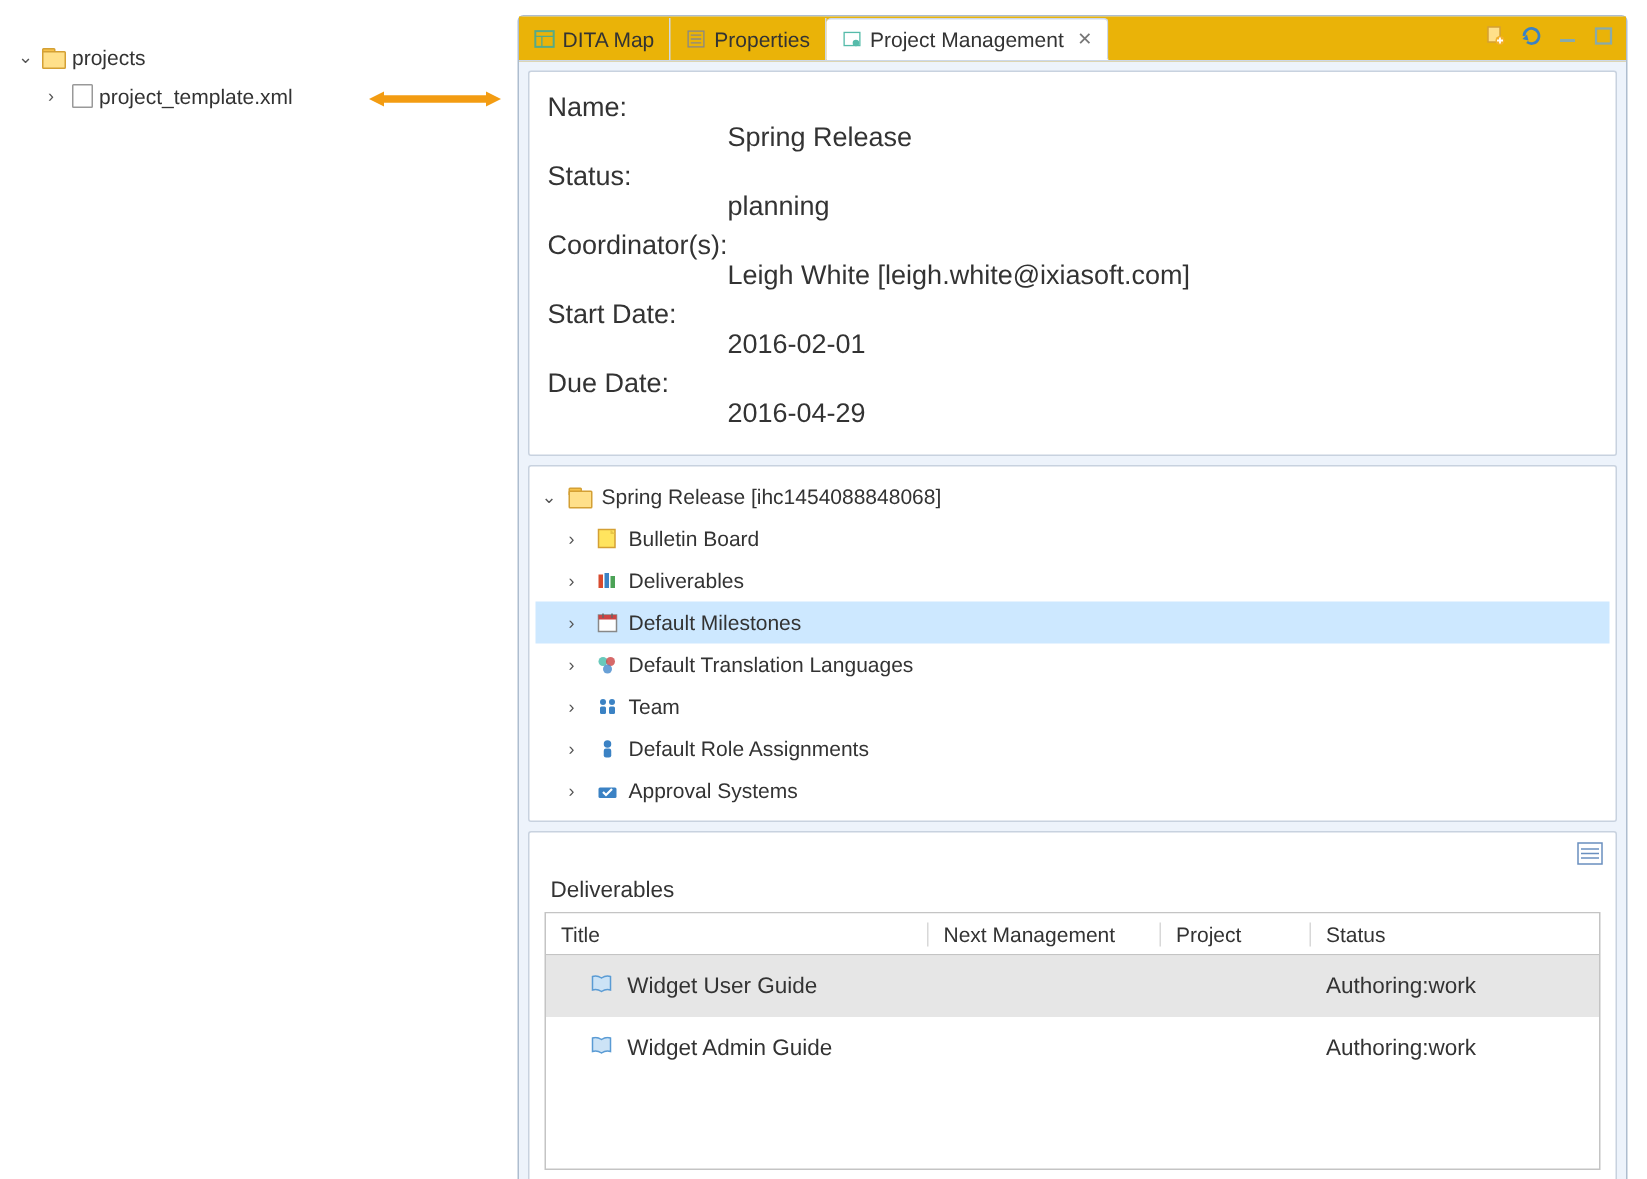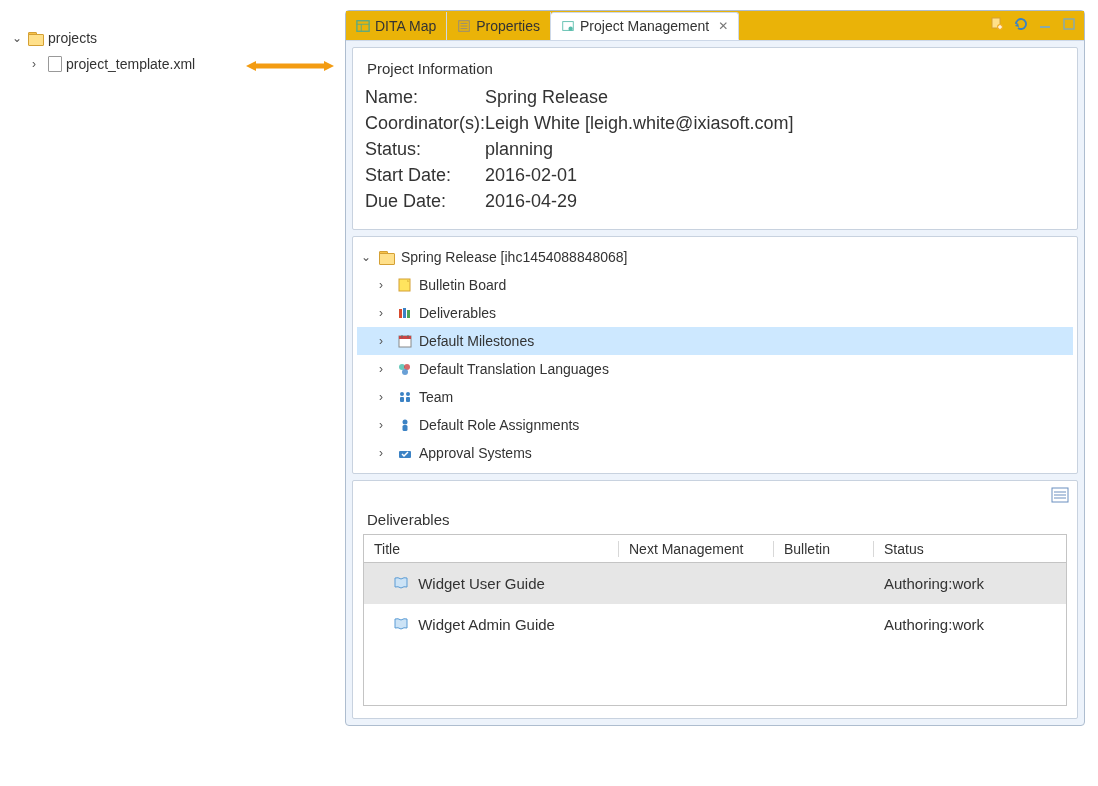--- a/index.html
+++ b/index.html
@@ -146,20 +146,21 @@
     margin: 5px 0;
     font-size: 18px;
   }
   .info-label {
     width: 120px;
     color: #333;
   }
   .info-value {
     flex: 1;
     color: #333;
+    margin-top: 20px;
   }
   .tree-panel {
     margin: 6px;
     border: 1px solid #c8d2df;
     border-radius: 2px;
     background: #fff;
     padding: 6px 4px;
   }
   .ptree-row {
     display: flex;
@@ -310,32 +311,31 @@
       </span>
       <span class="tool-btn">
         <svg width="14" height="14" viewBox="0 0 14 14">
             <rect x="2" y="2" width="10" height="10" fill="none" stroke="#8aa" stroke-width="1.5"></rect>
           </svg>
       </span>
     </div>
   </div>
 
   <div class="panel-body">
-    <div class="section-title">Project Information</div>
     <div class="info-row">
       <div class="info-label">Name:</div>
       <div class="info-value">Spring Release</div>
     </div>
     <div class="info-row">
+      <div class="info-label">Status:</div>
+      <div class="info-value">planning</div>
+    </div>
+    <div class="info-row">
       <div class="info-label">Coordinator(s):</div>
       <div class="info-value">Leigh White [leigh.white@ixiasoft.com]</div>
-    </div>
-    <div class="info-row">
-      <div class="info-label">Status:</div>
-      <div class="info-value">planning</div>
     </div>
     <div class="info-row">
       <div class="info-label">Start Date:</div>
       <div class="info-value">2016-02-01</div>
     </div>
     <div class="info-row">
       <div class="info-label">Due Date:</div>
       <div class="info-value">2016-04-29</div>
     </div>
   </div>
@@ -431,21 +431,21 @@
           <line x1="3" y1="5" x2="15" y2="5" stroke="#6a8fbf"></line>
           <line x1="3" y1="8" x2="15" y2="8" stroke="#6a8fbf"></line>
           <line x1="3" y1="11" x2="15" y2="11" stroke="#6a8fbf"></line>
         </svg>
     </span>
     <div class="deliv-title">Deliverables</div>
     <div class="deliv-table">
       <div class="deliv-header">
         <div class="col-title">Title</div>
         <div class="col-next">Next Management</div>
-        <div class="col-late">Bulletin</div>
+        <div class="col-late">Project</div>
         <div class="col-status">Status</div>
         <div class="col-end"></div>
       </div>
       <div class="deliv-row sel">
         <div class="col-title" style="padding-left:30px">
           <span class="book-icon">
             <svg width="14" height="12" viewBox="0 0 14 12">
                 <path d="M1 1 Q4 0 7 2 Q10 0 13 1 L13 10 Q10 9 7 11 Q4 9 1 10 Z" fill="#cce3f6" stroke="#5a9bd4"></path>
               </svg>
           </span>

